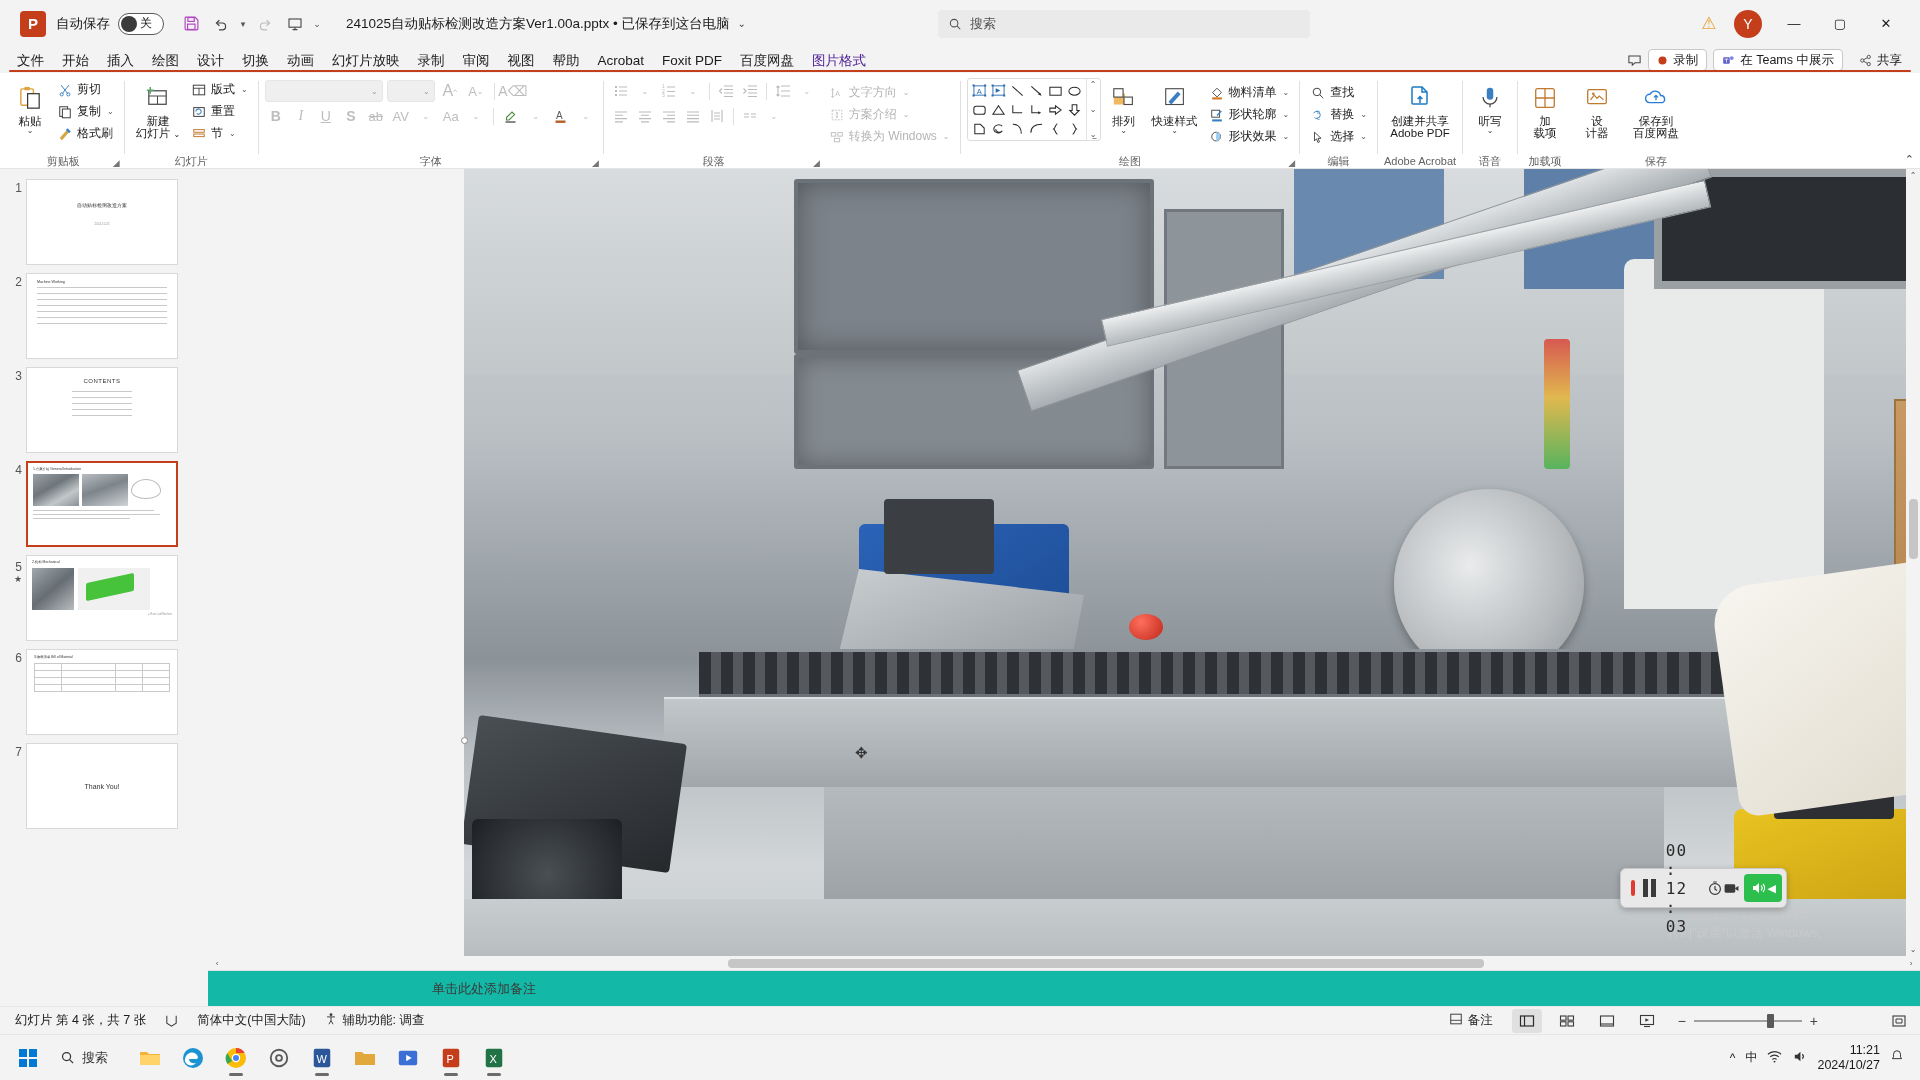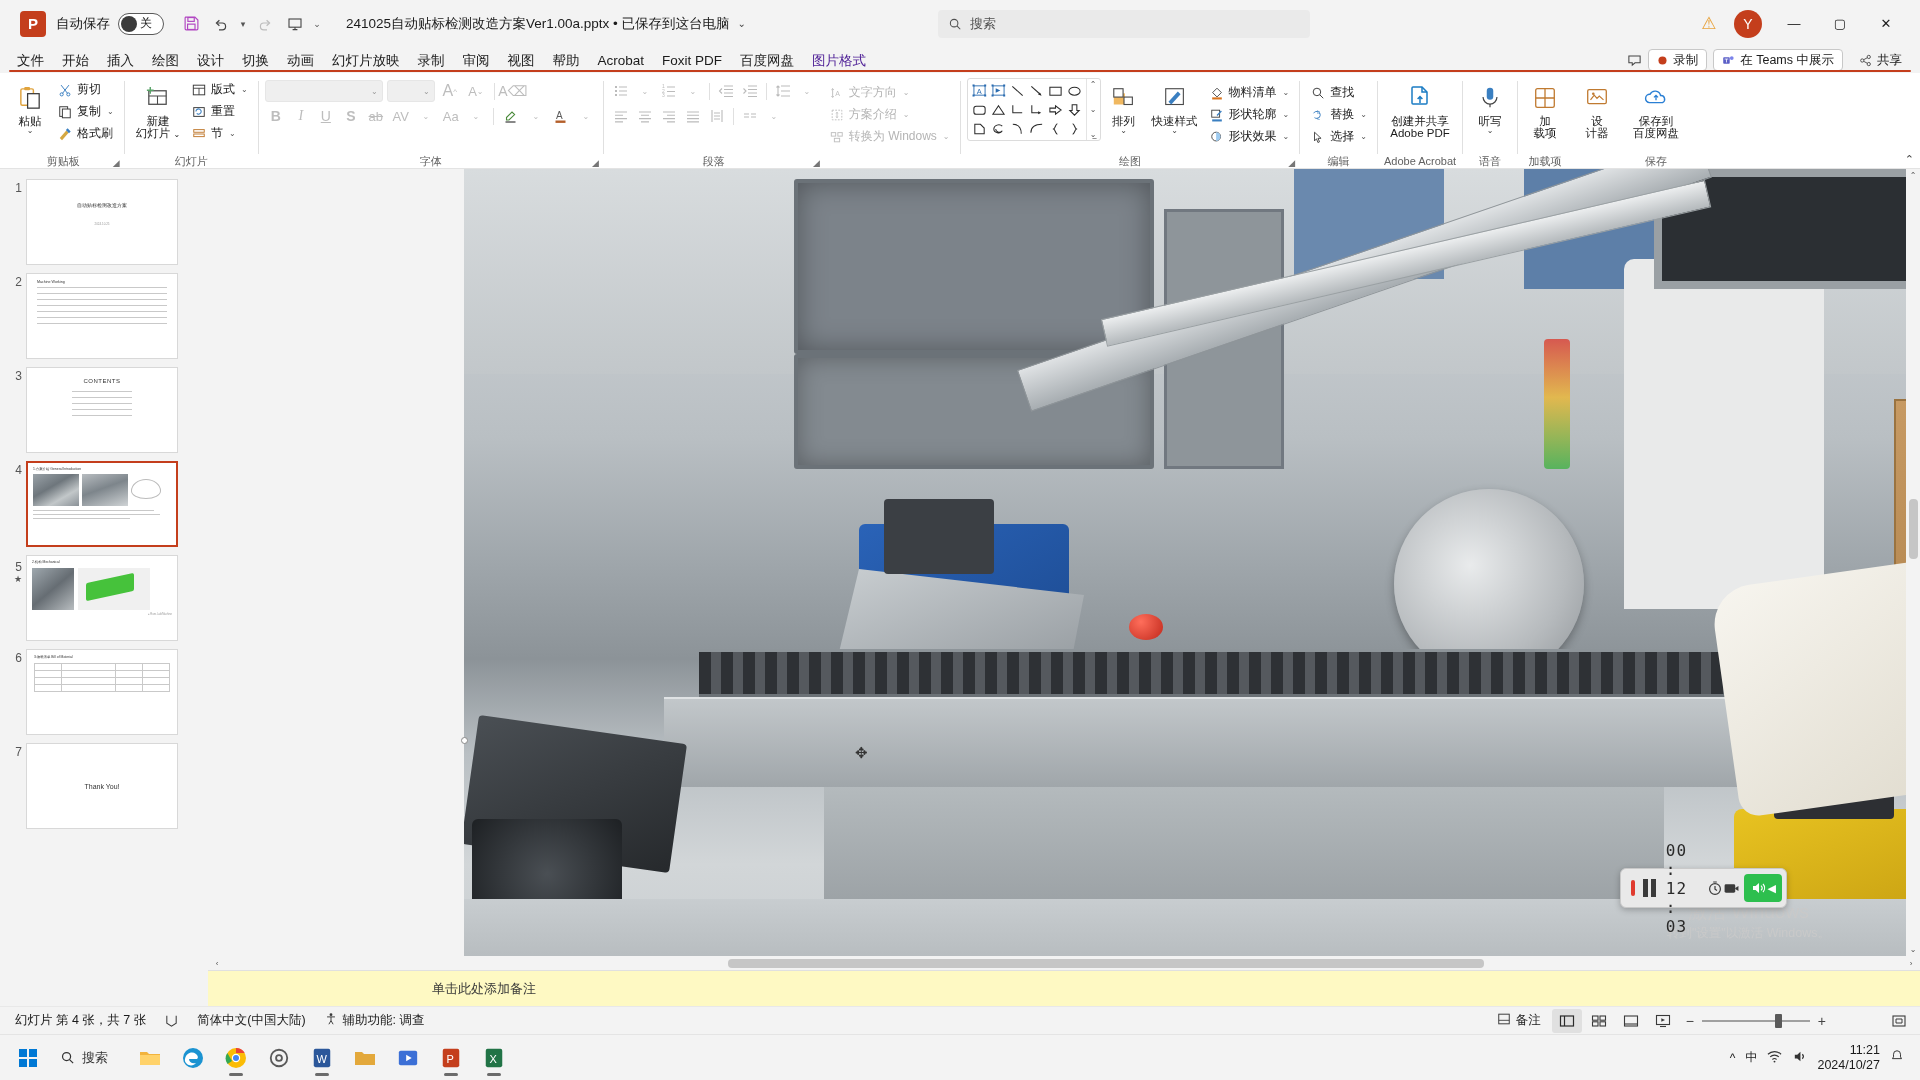--- a/index.html
+++ b/index.html
@@ -112,21 +112,21 @@
   .handle { position:absolute; width:7px; height:7px; border:1px solid #8a8a8a; background:#fff; border-radius:50%; z-index:5; }
 
   .hscroll { height:14px; background:#f3f3f3; display:flex; align-items:center; padding:0 2px; }
   .hs-arrow { width:14px; text-align:center; font-size:8px; color:#555; }
   .hs-track { flex:1; height:9px; background:#f3f3f3; position:relative; }
   .hs-thumb { position:absolute; left:30%; width:45%; height:9px; background:#c6c6c6; border-radius:4px; }
   .vscroll { position:absolute; right:0; top:0; bottom:0; width:14px; background:#f3f3f3; }
   .vs-thumb { position:absolute; right:2px; width:9px; height:60px; background:#c6c6c6; border-radius:4px; top:330px;}
   .vs-arrow { position:absolute; right:0; width:14px; text-align:center; font-size:8px; color:#555; }
 
-  .notes { height:36px; border-top:1px solid #e0e0e0; background:#fef9c3; display:flex; align-items:center;
+  .notes { height:36px; border-top:1px solid #e0e0e0; background:#14b8a6; display:flex; align-items:center;
     padding-left:224px; font-size:13px; color:#3a3a3a; flex:0 0 auto; }
 
   
   .rec-toolbar { position:absolute; display:flex; align-items:center; gap:0px; background:#e9e9e9;
     border:1px solid #c9c9c9; border-radius:6px; height:40px; padding:0 4px; box-shadow:0 2px 6px rgba(0,0,0,.25); z-index:20; }
   .rec-stop { width:16px; height:16px; background:#e03b2f; margin:0 8px 0 6px; border-radius:2px; }
   .rec-pause { width:16px; height:18px; display:flex; gap:3px; margin-right:10px; }
   .rec-pause i { width:5px; height:18px; background:#3a3a3a; display:block; }
   .rec-time { font-family:"DejaVu Sans Mono","Liberation Mono",monospace; font-size:16px; letter-spacing:1px;
     color:#2a2a2a; margin-right:10px; }
@@ -134,21 +134,21 @@
   .rec-green { background:#2dbf4e; border-radius:4px; height:28px; display:flex; align-items:center; gap:2px; padding:0 6px; color:#fff; margin-left:4px; }
 
   .watermark { position:absolute; right:90px; bottom:14px; text-align:center; color:#d0d0d0; pointer-events:none; }
   .wm1 { font-size:19px; color:#c9c9c9; }
   .wm2 { font-size:12.5px; color:#c9c9c9; }
 
   
   .statusbar { height:28px; background:#f3f3f3; display:flex; align-items:center; padding:0 6px;
     font-size:12.5px; color:#1b1b1b; flex:0 0 auto; border-top:1px solid #e8e8e8; }
   .sb-item { display:flex; align-items:center; gap:5px; padding:0 9px; height:24px; border-radius:3px; }
-  .sb-right { margin-left:auto; display:flex; align-items:center; gap:2px; }
+  .sb-right { margin-left:auto; display:flex; align-items:center; gap:10px; }
   .view-btn { width:30px; height:24px; display:flex; align-items:center; justify-content:center; color:#3a3a3a; }
   .view-btn.active { background:#e0e0e0; border-radius:3px; }
   .zoom-wrap { display:flex; align-items:center; gap:8px; padding:0 6px; }
   .zoom-slider { width:108px; height:14px; position:relative; display:flex; align-items:center; }
   .zoom-track { width:100%; height:2px; background:#a0a0a0; }
   .zoom-knob { position:absolute; left:73px; width:7px; height:14px; background:#5a5a5a; border-radius:1px; }
   .zoom-pct { min-width:42px; text-align:right; font-size:12.5px;margin-top:44px; }
 
   
   .taskbar { height:46px; background:#f3f3f3; display:flex; align-items:center; padding:0 8px; flex:0 0 auto;

